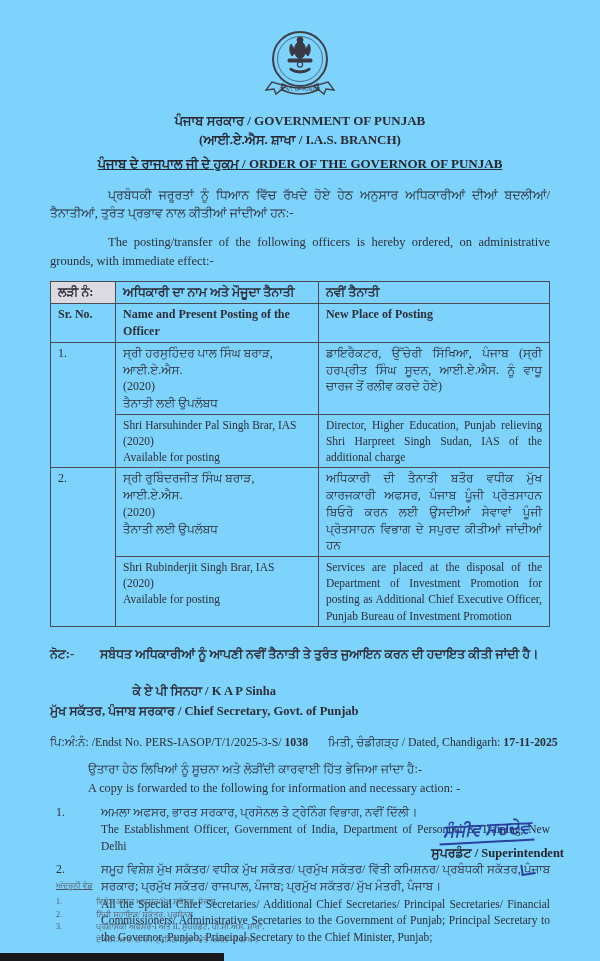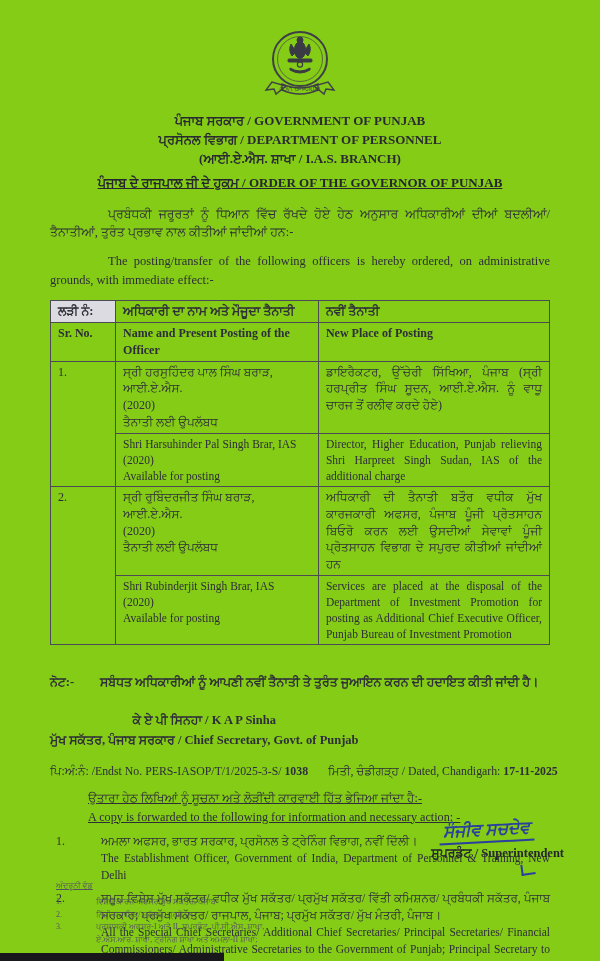--- a/index.html
+++ b/index.html
@@ -3,21 +3,21 @@
 <meta charset="utf-8">
 <style>
   html,body{margin:0;padding:0;}
   body{
     width:600px;height:961px;
     background:#e8e7ec;
     font-family:"Liberation Serif","DejaVu Sans",serif;
   }
   .sheet{
     position:relative;width:600px;height:961px;overflow:hidden;
-    background:#84cc16;
+    background:#7dd3fc;
     color:#2e2e38;
   }
   .content{padding:26px 50px 0 50px;}
   
   .emblem-wrap{text-align:center;margin-bottom:2px;}
   .hdr{ text-align:center; font-weight:bold; font-size:13px; line-height:1.45; color:#2a2a33;}
   .order-title{
     text-align:center;font-weight:bold;font-size:13px;margin-top:6px;
     text-decoration:underline; color:#26262e;
   }
@@ -40,35 +40,35 @@
   td.srno{width:52px;}
   td.colname{width:196px;}
   td.colnew{width:226px;}
   td.sr-cell{text-align:left;padding-left:12px;}
   .cell-grey{background:#dcdbe1;}
   tr.sub-top td{border-bottom:1px solid #4b4b55;}
   tr.sub-bot td{border-top:none;}
   .en-cell{font-size:11.5px;}
   .justify{text-align:justify;}
   
-  .note-row{display:flex;margin-top:28px;font-size:12.5px;line-height:1.5;}
+  .note-row{display:flex;margin-top:18px;font-size:12.5px;line-height:1.5;}
   .note-row .lbl{width:50px;flex:none;font-weight:bold;}
   .note-row.pa .txt{font-weight:bold;}
   .note-row.en{margin-top:0;font-size:12px;}
   .note-row.en .lbl,.note-row.en .txt{font-style:italic;font-weight:bold;}
   
   .signoff{display:flex;justify-content:space-between;margin-top:18px;font-size:12.5px;}
   .signoff .left{font-weight:bold;line-height:1.6;}
   .signoff .right{text-align:center;font-weight:bold;line-height:1.6;max-width:330px;}
   
   .endst{margin-top:14px;font-size:11.8px;white-space:nowrap;}
   .endst b{font-weight:bold;}
   .endst .sp{display:inline-block;width:14px;}
   
-  .fwd{margin-top:10px;padding-left:38px;font-size:12.2px;line-height:1.5;text-decoration:underline;}
+  .fwd{margin-top:10px;padding-left:38px;font-size:12.2px;line-height:1.5;}
   
   .rcpt{display:flex;margin-top:7px;font-size:11.8px;line-height:1.45;}
   .rcpt .no{width:45px;flex:none;padding-left:6px;}
   .rcpt .body{flex:1;text-align:justify;}
   .rcpt .body .en{font-size:11.5px;}
   
   .sig{position:absolute;right:36px;top:820px;text-align:center;}
   .scribble{
     font-style:italic;font-weight:bold;font-size:17px;color:#2b3f9e;
     transform:rotate(-3deg);display:inline-block;
@@ -110,21 +110,20 @@
         <g>
           <path d="M20 56 L14 64 L22 63 L24 68 L34 60 Z" fill="none" stroke="#3f3f48" stroke-width="1.4"></path>
           <path d="M76 56 L82 64 L74 63 L72 68 L62 60 Z" fill="none" stroke="#3f3f48" stroke-width="1.4"></path>
           <path d="M30 58 Q48 66 66 58 L66 64 Q48 72 30 64 Z" fill="none" stroke="#3f3f48" stroke-width="1.4"></path>
           <text x="48" y="64.5" text-anchor="middle" font-size="4.6" font-family="Liberation Sans, sans-serif" fill="#3a3a44">GOVT. OF PUNJAB</text>
         </g>
       </svg>
     </div>
 
     <div class="hdr">ਪੰਜਾਬ ਸਰਕਾਰ / GOVERNMENT OF PUNJAB</div>
-    <div class="hdr">ਪ੍ਰਸੋਨਲ ਵਿਭਾਗ / DEPARTMENT OF PERSONNEL</div>
     <div class="hdr">(ਆਈ.ਏ.ਐਸ. ਸ਼ਾਖਾ / I.A.S. BRANCH)</div>
     <div class="order-title">ਪੰਜਾਬ ਦੇ ਰਾਜਪਾਲ ਜੀ ਦੇ ਹੁਕਮ / ORDER OF THE GOVERNOR OF PUNJAB</div>
 
     <div class="para pa"><span class="ind"></span><span>ਪ੍ਰਬੰਧਕੀ ਜਰੂਰਤਾਂ ਨੂੰ ਧਿਆਨ ਵਿੱਚ ਰੱਖਦੇ ਹੋਏ ਹੇਠ ਅਨੁਸਾਰ ਅਧਿਕਾਰੀਆਂ ਦੀਆਂ ਬਦਲੀਆਂ/ਤੈਨਾਤੀਆਂ, ਤੁਰੰਤ ਪ੍ਰਭਾਵ ਨਾਲ ਕੀਤੀਆਂ ਜਾਂਦੀਆਂ ਹਨ:-</span></div>
     <div class="para"><span class="ind"></span><span>The posting/transfer of the following officers is hereby ordered, on administrative grounds, with immediate effect:-</span></div>
 
     <table class="officers">
       <tbody>
           <tr class="hdr-row pa">
         <td class="srno cell-grey">ਲੜੀ ਨੰ:</td>

